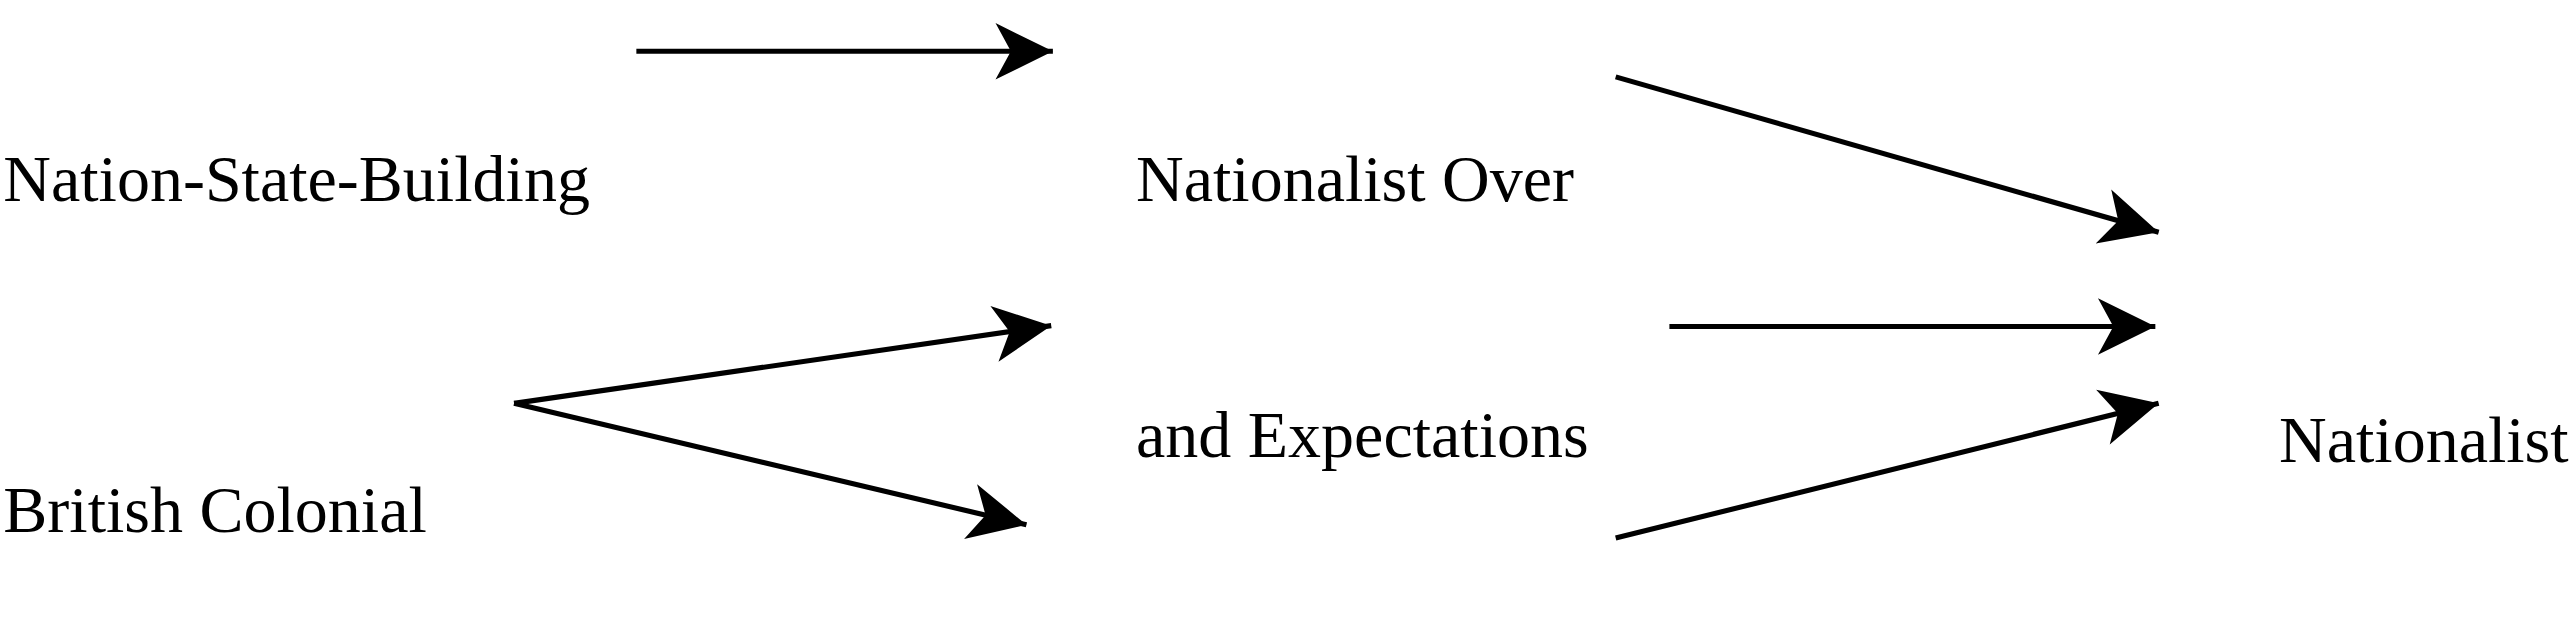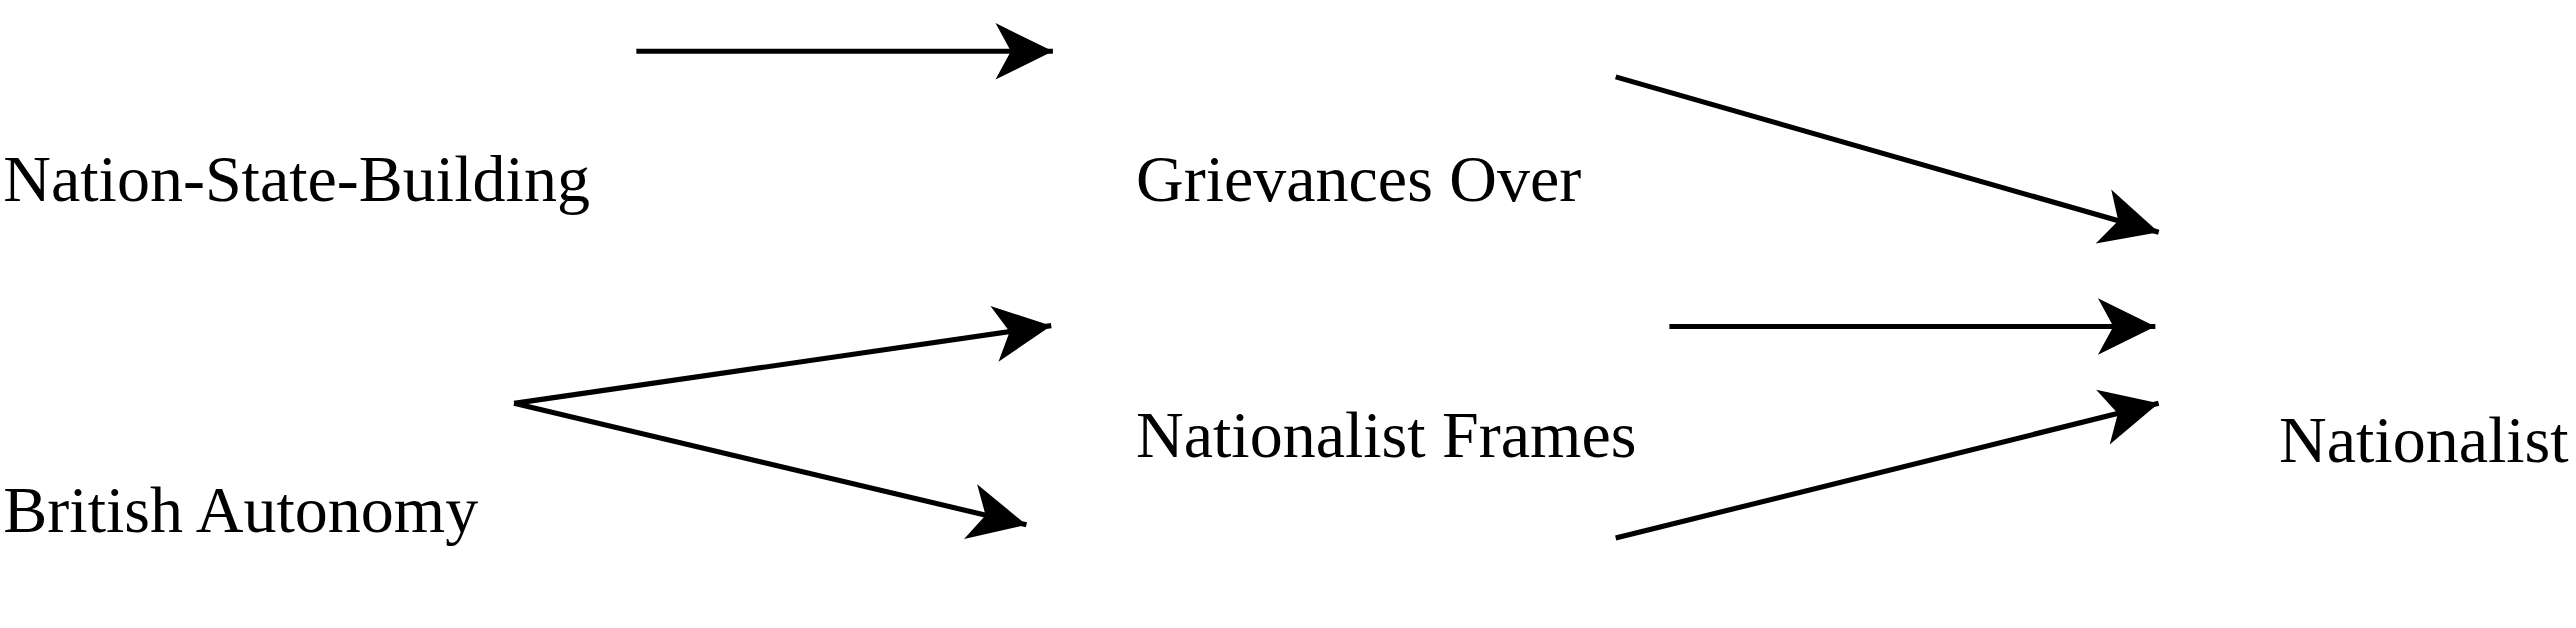--- a/index.html
+++ b/index.html
@@ -65,30 +65,29 @@
       <line x1="2020" y1="395" x2="2608" y2="395" marker-end="url(#stealth)"></line>
       <line x1="1955" y1="651" x2="2612" y2="488" marker-end="url(#stealth)"></line>
     </g>
   </svg>
 
   <div class="node" id="node-nation-state-building">
     <div>Nation-State-Building</div>
   </div>
 
   <div class="node" id="node-grievances">
-    <div>Grievances Over</div>
+    <div>Nationalist Over</div>
   </div>
 
   <div class="node" id="node-british-colonial">
-    <div>British Autonomy</div>
+    <div>British Colonial</div>
     
   </div>
 
   <div class="node" id="node-nationalist-frames">
-    <div>Nationalist Frames</div>
     <div>and Expectations</div>
   </div>
 
   <div class="node" id="node-mobilizational">
     <div>Mobilizational</div>
     
   </div>
 
   <div class="node" id="node-nationalist-civil-war">
     <div>Nationalist</div>

